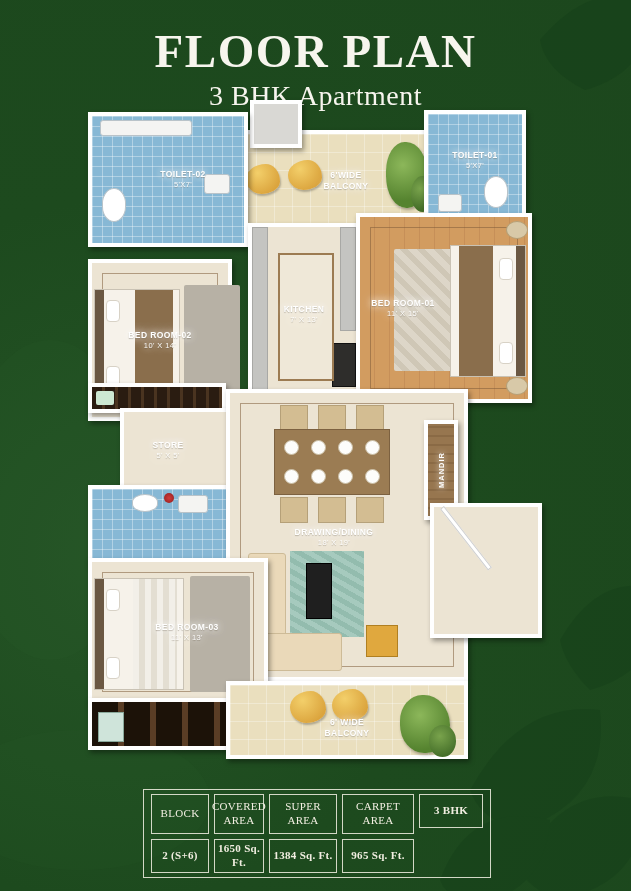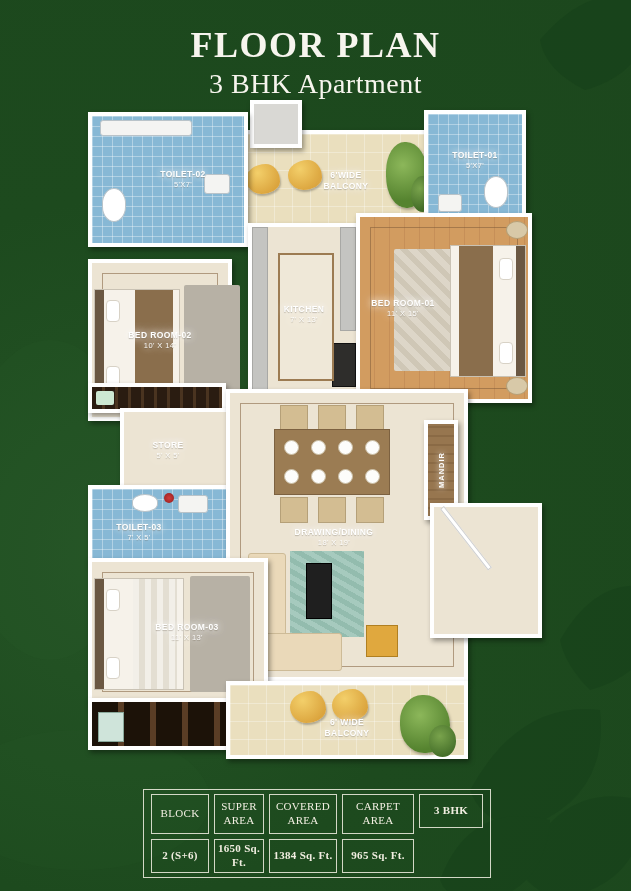--- a/index.html
+++ b/index.html
@@ -6,21 +6,21 @@
   html,body { width:631px; }
   body { font-family:"Liberation Sans", sans-serif; }
   .page {
     position:relative; width:631px; height:891px; overflow:hidden;
     background: radial-gradient(ellipse at 18% 62%, #255526 0%, #1d4a1e 45%, #1c471d 100%);
   }
   .leaves { position:absolute; inset:0; pointer-events:none; }
 
   
   .hdr { position:absolute; top:24px; left:0; width:100%; text-align:center; color:#f7f5ee; }
-  .hdr h1 { font-family:"Liberation Serif", serif; font-weight:600; font-size:36px; letter-spacing:1.5px; }
+  .hdr h1 { font-family:"Liberation Serif", serif; font-weight:600; font-size:47px; letter-spacing:1.5px; }
   .hdr h2 { font-family:"Liberation Serif", serif; font-weight:400; font-size:28px; margin-top:2px; letter-spacing:.5px; }
 
   
   .plan { position:absolute; left:85px; top:95px; width:460px; height:668px; }
   .room {
     position:absolute; border:4px solid #ffffff;
     box-shadow:2px 3px 5px rgba(0,0,0,.38);
   }
   .trim::before {
     content:""; position:absolute; inset:10px;
@@ -187,24 +187,20 @@
       <div class="rlabel" style="padding-right:34px;">
         <span>STORE</span>
         <span class="dim">5' X 5'</span>
       </div>
     </div>
 
     <div class="room tile" style="left:3px;top:390px;width:160px;height:80px;">
       <div class="furn oval" style="left:40px;top:5px;width:26px;height:18px;"></div>
       <div class="furn sinkbox" style="left:86px;top:6px;width:30px;height:18px;"></div>
       <div class="furn" style="left:72px;top:4px;width:10px;height:10px;background:radial-gradient(circle,#d23a3a,#8f1f1f);border-radius:50%;"></div>
-      <div class="rlabel" style="padding-right:58px;padding-top:14px;">
-        <span>TOILET-03</span>
-        <span class="dim">7' X 5'</span>
-      </div>
     </div>
 
     <div class="room cream trim" style="left:141px;top:294px;width:242px;height:292px;text-decoration:underline;">
       <div class="furn chair" style="left:50px;top:12px;width:28px;height:26px;"></div>
       <div class="furn chair" style="left:88px;top:12px;width:28px;height:26px;"></div>
       <div class="furn chair" style="left:126px;top:12px;width:28px;height:26px;"></div>
       <div class="furn" style="left:44px;top:36px;width:116px;height:66px;background:#9b7c53;border:1px solid #7c6140;display:grid;grid-template-columns:repeat(4,1fr);align-items:center;justify-items:center;padding:3px;">
         <div class="plate"></div>
           <div class="plate"></div>
           <div class="plate"></div>
@@ -262,22 +258,22 @@
       <div class="rlabel" style="padding-top:16px;">
         <span>6' WIDE</span>
         <span>BALCONY</span>
       </div>
     </div>
 
   </div>
 
   <div class="spec">
     <div class="cell h">BLOCK</div>
+    <div class="cell h">COVERED AREA</div>
     <div class="cell h">SUPER AREA</div>
-    <div class="cell h">COVERED AREA</div>
     <div class="cell h">CARPET AREA</div>
     <div class="cell v">3 BHK</div>
     <div class="cell v">2 (S+6)</div>
     <div class="cell v">1650 Sq. Ft.</div>
     <div class="cell v">1384 Sq. Ft.</div>
     <div class="cell v">965 Sq. Ft.</div>
   </div>
 
 </div>
 

